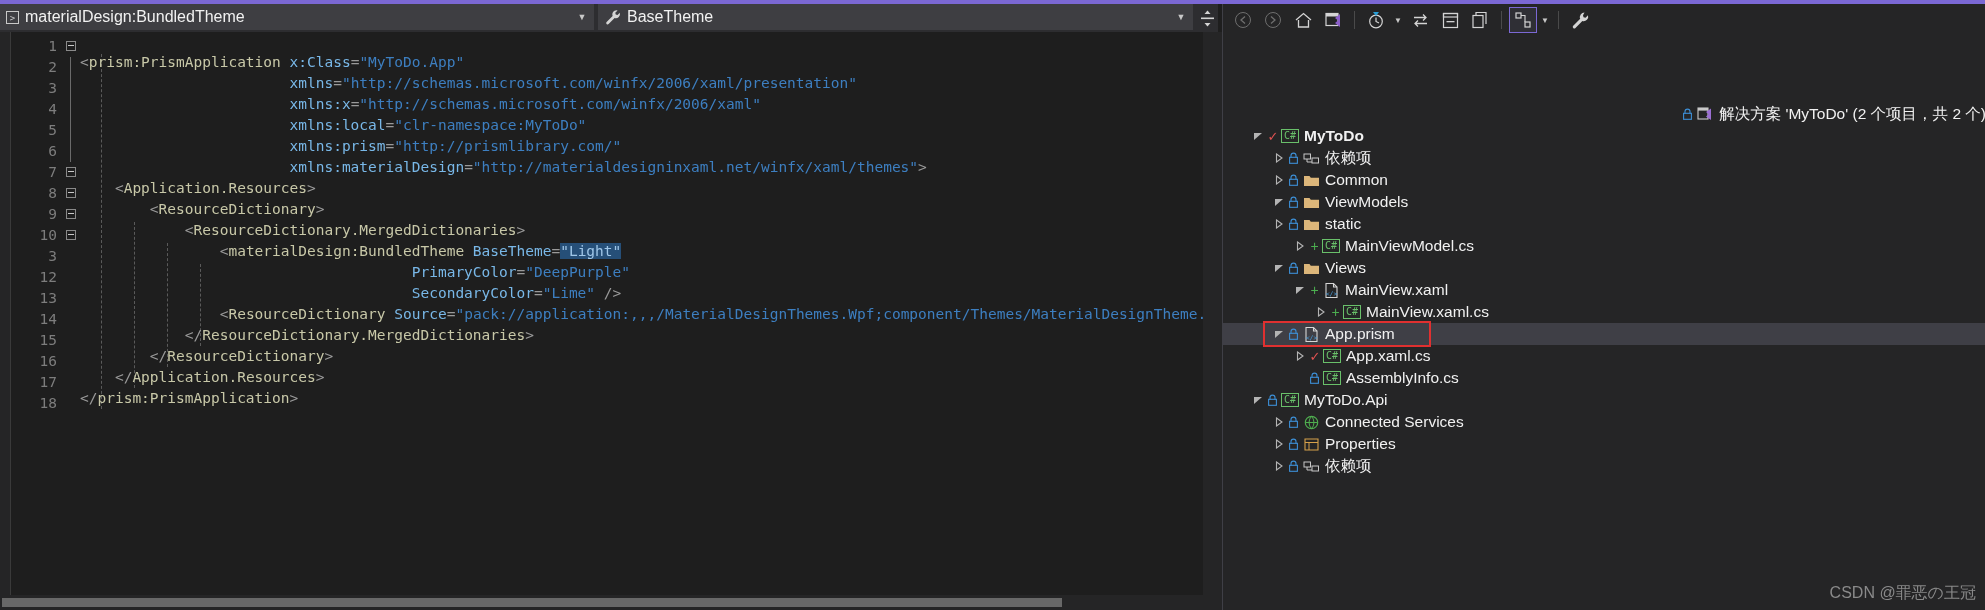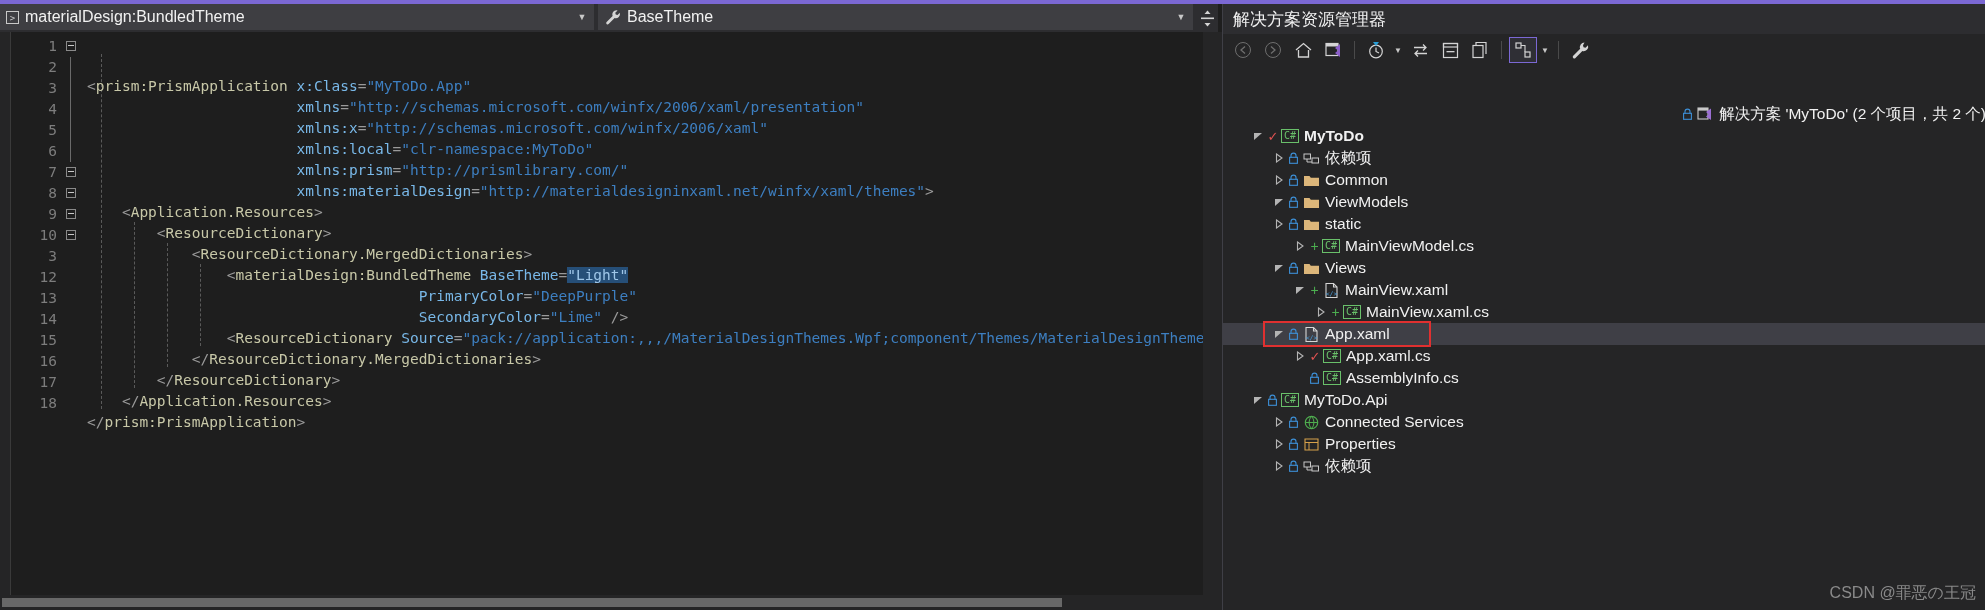--- a/index.html
+++ b/index.html
@@ -129,25 +129,24 @@
     width: 6px; height: 1px;
     background: #c8c8c8;
   }
   .fold-line {
     position: absolute; left: 8px; top: 0;
     width: 1px; height: 21px;
     background: #6a6a6a;
   }
 
   .code-lines {
-    position: absolute; left: 87px; top: 0;
-    padding-top: 12px;
+    position: absolute; left: 80px; top: 0;
+    padding-top: 20px;
     white-space: pre;
     color: #d4d4d4;
-    margin-top: 32px;
   }
   .cl { height: 21px; white-space: pre; }
 
   
   .guides { position: absolute; left: 0; top: 0; width: 1203px; height: 578px; pointer-events: none; }
   .guide {
     position: absolute;
     width: 0; border-left: 1px dashed #5a5a5a;
   }
 
@@ -429,21 +428,20 @@
     <div class="v-scroll">
       <div class="arrow-up">▲</div>
       <div class="v-thumb"></div>
     </div>
   </div>
 
   <div class="mid-splitter"></div>
 
   <div class="sol-pane">
 
-    <div class="sol-title">解决方案资源管理器</div>
 
     <div class="sol-toolbar">
       <div class="tb-btn disabled">
         <svg width="18" height="18" viewBox="0 0 18 18">
             <circle cx="9" cy="9" r="7.5" fill="none" stroke="#6e6e6e"></circle>
             <path d="M11 5.5 L7 9 L11 12.5" fill="none" stroke="#6e6e6e" stroke-width="1.3"></path>
           </svg>
       </div>
       <div class="tb-btn disabled">
         <svg width="18" height="18" viewBox="0 0 18 18">
@@ -689,21 +687,21 @@
               <rect x="1.6" y="5.3" width="7.8" height="6" fill="none" stroke="#3d8fd6" stroke-width="1.1"></rect>
             </svg>
           </span>
           <span class="node-icon">
             <svg width="17" height="17" viewBox="0 0 17 17">
               <path d="M3 1.5 L10.5 1.5 L14 5 L14 15.5 L3 15.5 Z" fill="none" stroke="#d6d6d6" stroke-width="1.1"></path>
               <path d="M10.5 1.5 L10.5 5 L14 5" fill="none" stroke="#d6d6d6" stroke-width="1.1"></path>
               <text x="8.5" y="13.5" font-size="6.5" fill="#4aa0e0" text-anchor="middle" font-family="DejaVu Sans Mono, monospace">&lt;/&gt;</text>
             </svg>
           </span>
-          <span class="node-text">App.xaml</span>
+          <span class="node-text">App.prism</span>
         </div>
         <div class="red-box" style="left: 40px; top: 218px; width: 168px; height: 26px;"></div>
         <div class="node" style="padding-left: 69px;">
           <span class="expander">
             <svg width="10" height="10" viewBox="0 0 10 10">
               <path d="M2.5 1 L8 5 L2.5 9 Z" fill="none" stroke="#b4b4b4" stroke-width="1.1"></path>
             </svg>
           </span>
           <span class="chk">✓</span>
           <span class="node-icon">

